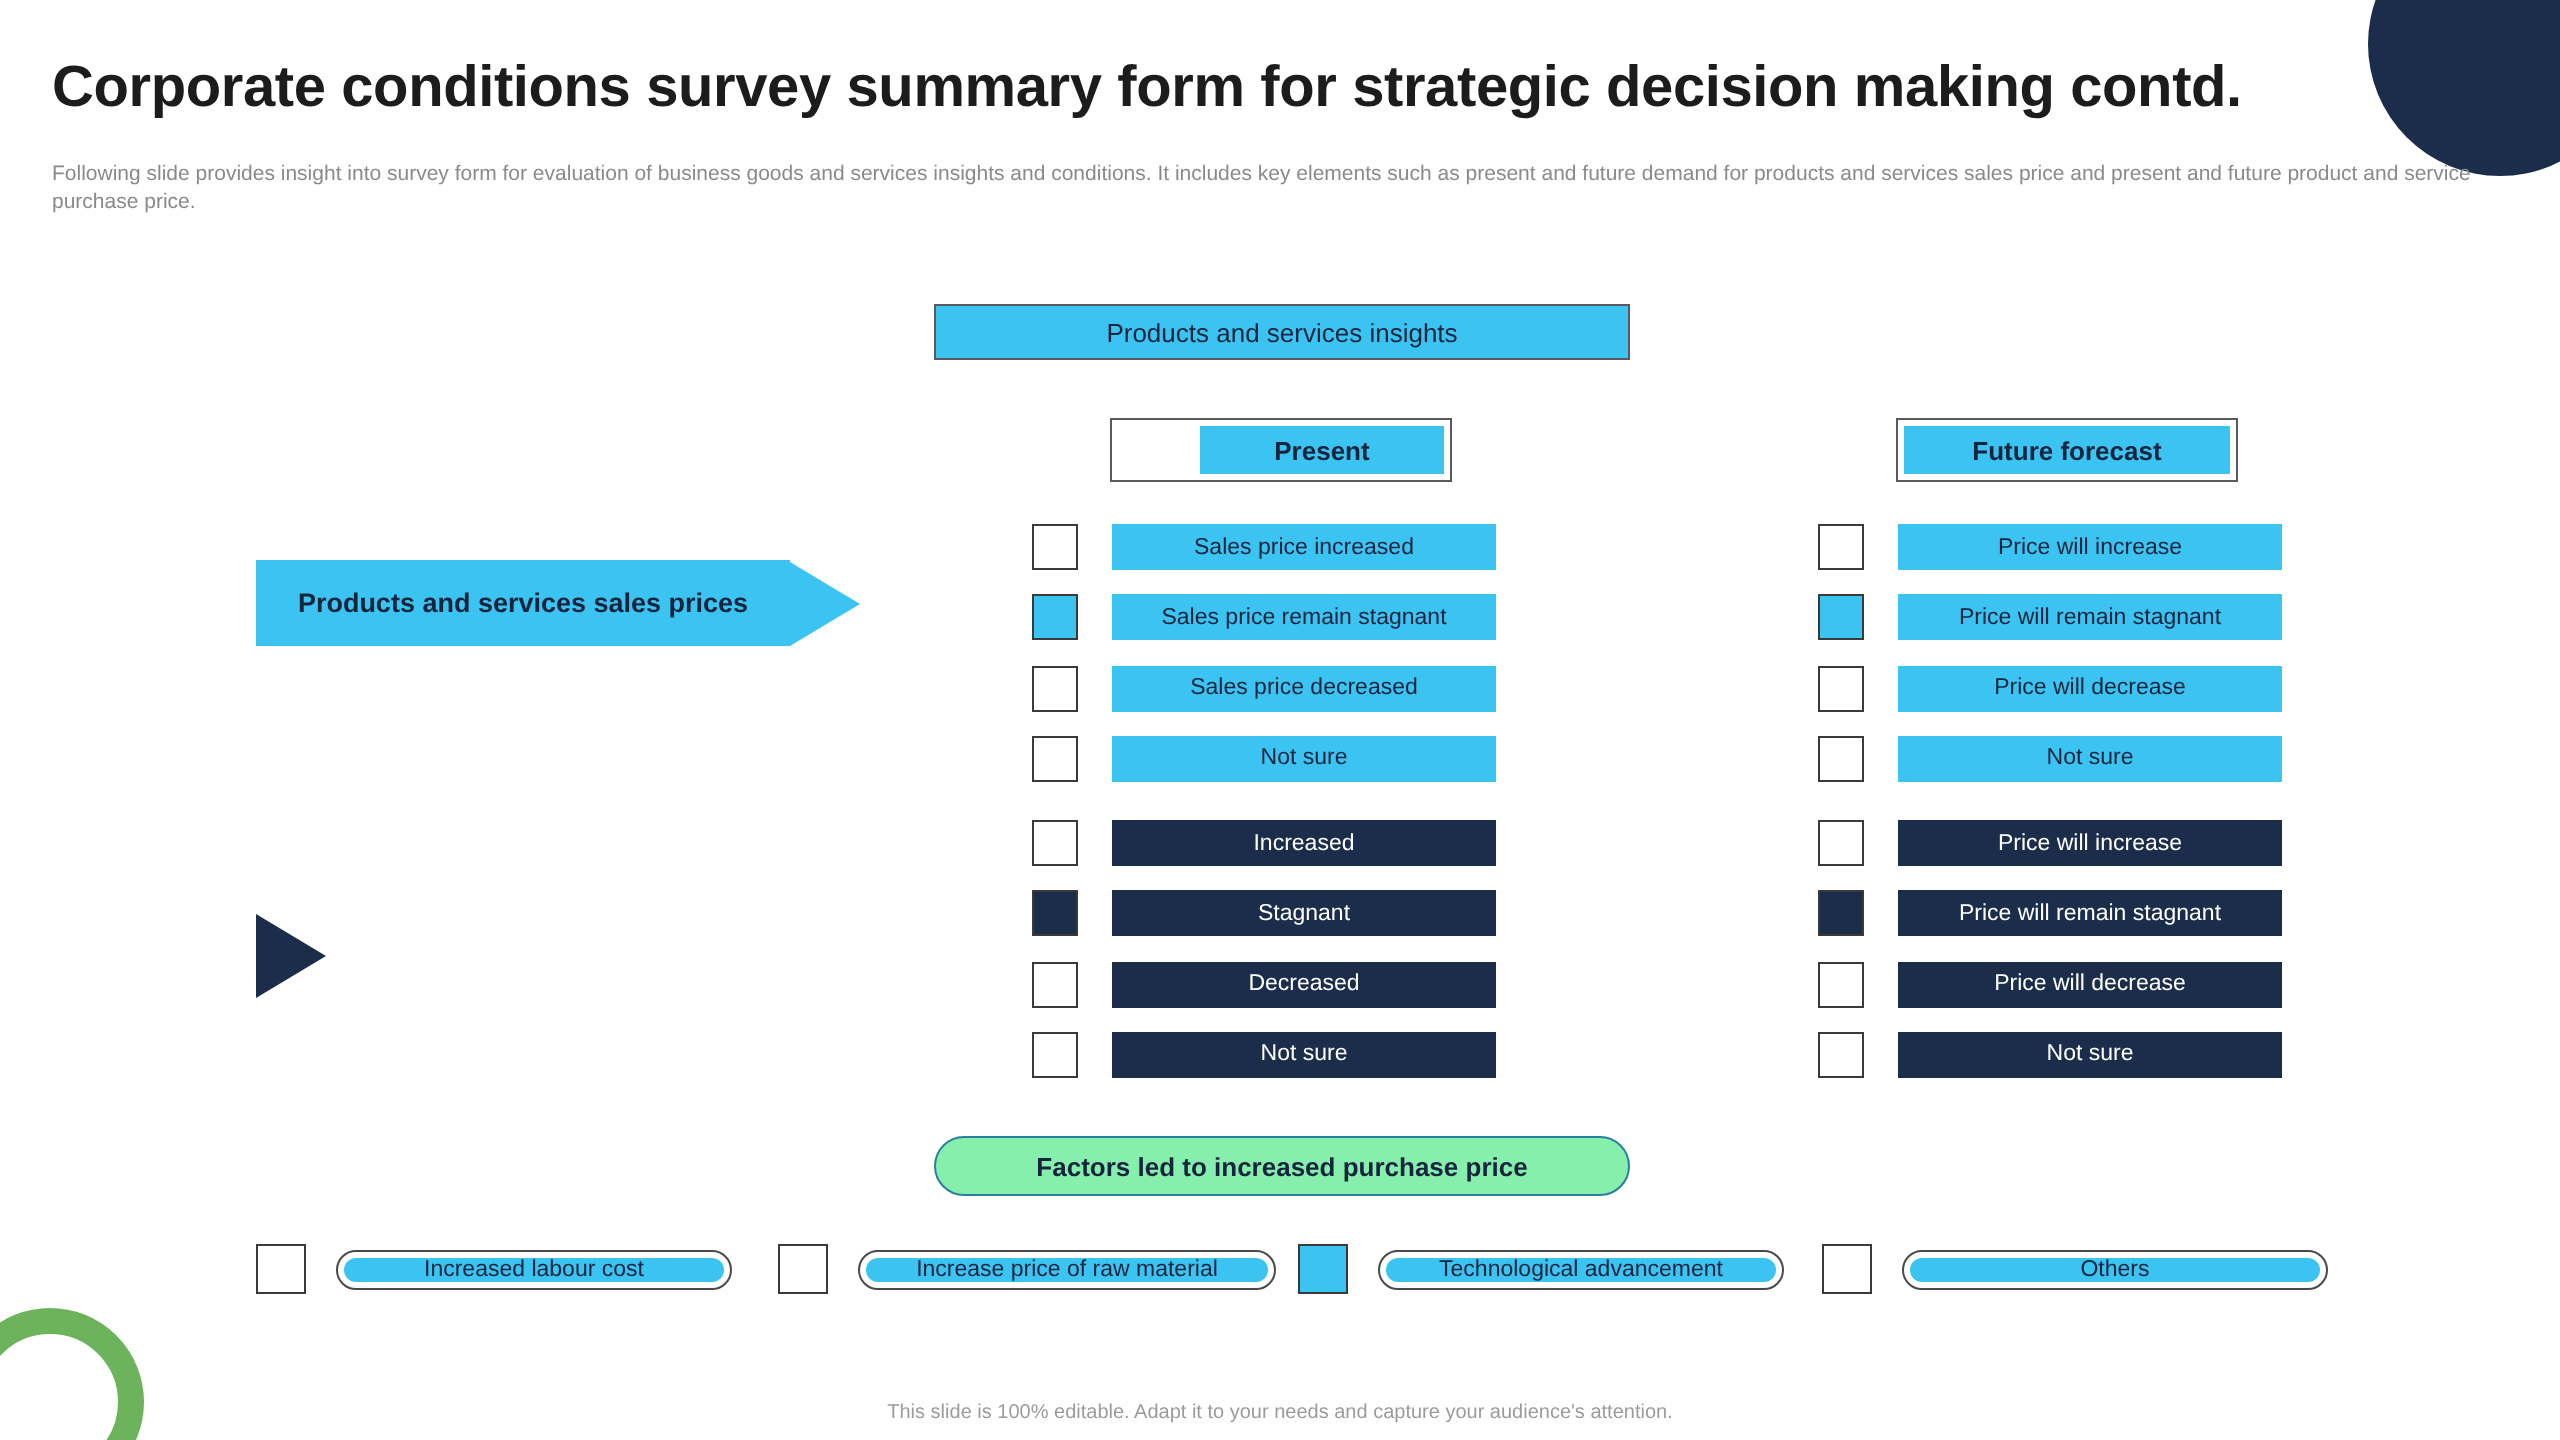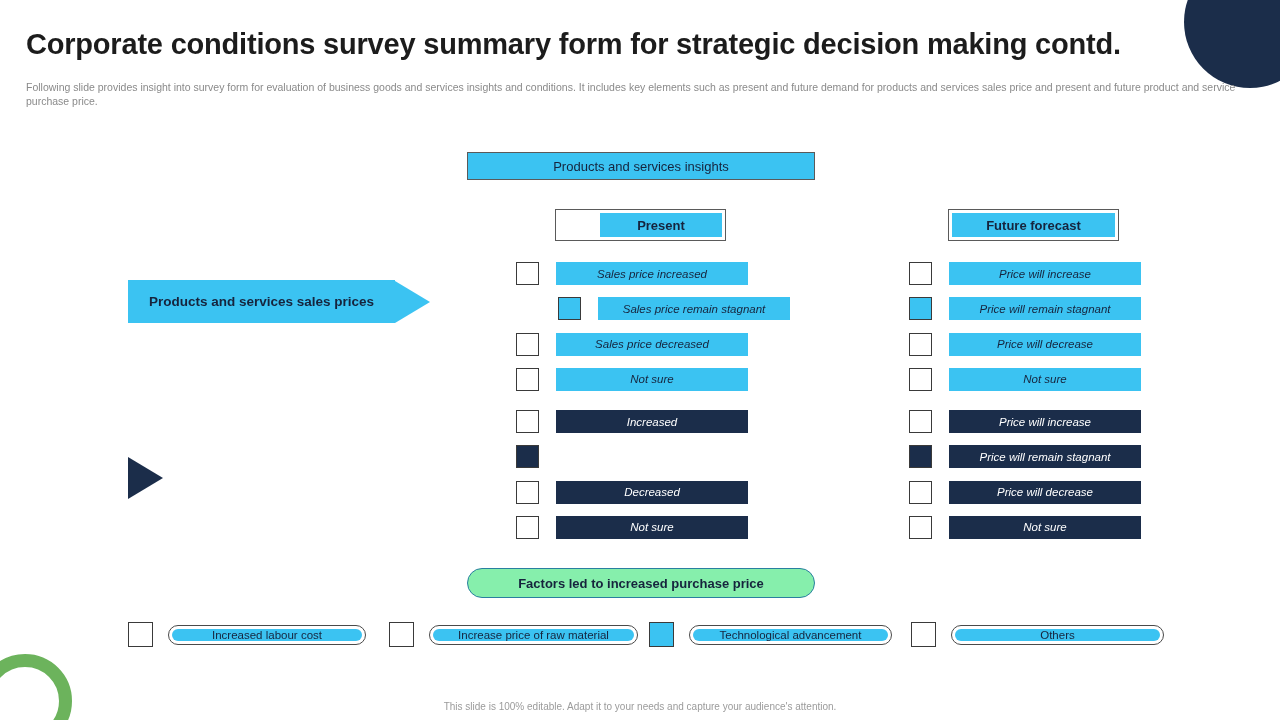--- a/index.html
+++ b/index.html
@@ -78,21 +78,21 @@
   }
   .arrow.cyan{left:128px;top:280px;color:#16243d;}
   .arrow.cyan .body{background:#3bc3f2;width:267px;}
   .arrow.cyan .tip{border-left:35px solid #3bc3f2;}
   .arrow.navy{left:128px;top:456px;color:#ffffff;}
   .arrow.navy .body{background:#1b2d4a;width:281px;}
   .arrow.navy .tip{border-left:35px solid #1b2d4a;}
 
   
   .optrow{
-    position:absolute;display:flex;align-items:center;gap:0;font-style:italic;
+    position:absolute;display:flex;align-items:center;gap:0;
   }
   .cbx{
     width:23px;height:23px;box-sizing:border-box;
     border:1.5px solid #3a3a3a;background:#ffffff;
     flex:0 0 auto;
   }
   .cbx.checked-cyan{background:#3bc3f2;}
   .cbx.checked-navy{background:#1b2d4a;}
   .optlabel{
     height:23px;display:flex;align-items:center;justify-content:center;
@@ -159,21 +159,21 @@
   </div>
   <div class="arrow navy">
     <div class="tip"></div>
   </div>
 
   <div id="rows-host">
       <div class="optrow" style="left: 516px; top: 262px;">
         <div class="cbx"></div>
         <div class="optlabel cyan" style="width: 192px;">Sales price increased</div>
       </div>
-      <div class="optrow" style="left: 516px; top: 297.3px; margin-left: 42px;">
+      <div class="optrow" style="left: 516px; top: 297.3px;">
         <div class="cbx checked-cyan"></div>
         <div class="optlabel cyan" style="width: 192px;">Sales price remain stagnant</div>
       </div>
       <div class="optrow" style="left: 516px; top: 332.6px;">
         <div class="cbx"></div>
         <div class="optlabel cyan" style="width: 192px;">Sales price decreased</div>
       </div>
       <div class="optrow" style="left: 516px; top: 367.9px;">
         <div class="cbx"></div>
         <div class="optlabel cyan" style="width: 192px;">Not sure</div>
@@ -193,20 +193,21 @@
       <div class="optrow" style="left: 909px; top: 367.9px;">
         <div class="cbx"></div>
         <div class="optlabel cyan" style="width: 192px;">Not sure</div>
       </div>
       <div class="optrow" style="left: 516px; top: 410px;">
         <div class="cbx"></div>
         <div class="optlabel navy" style="width: 192px;">Increased</div>
       </div>
       <div class="optrow" style="left: 516px; top: 445.3px;">
         <div class="cbx checked-navy"></div>
+        <div class="optlabel navy" style="width: 192px;">Stagnant</div>
       </div>
       <div class="optrow" style="left: 516px; top: 480.6px;">
         <div class="cbx"></div>
         <div class="optlabel navy" style="width: 192px;">Decreased</div>
       </div>
       <div class="optrow" style="left: 516px; top: 515.9px;">
         <div class="cbx"></div>
         <div class="optlabel navy" style="width: 192px;">Not sure</div>
       </div>
       <div class="optrow" style="left: 909px; top: 410px;">

